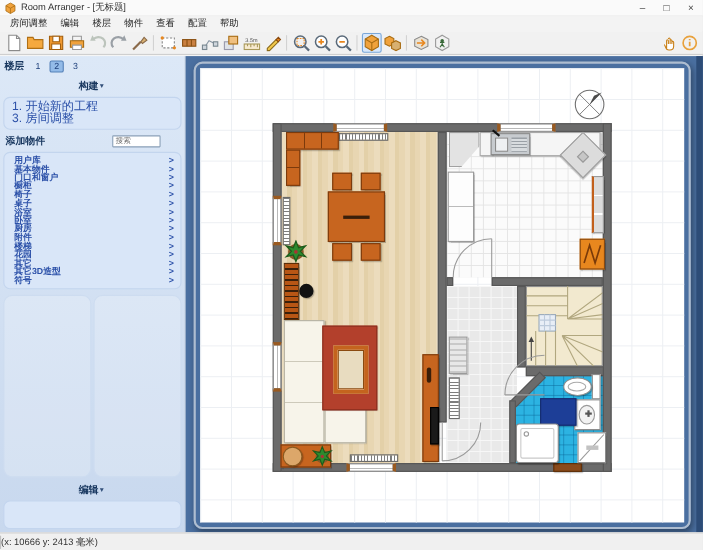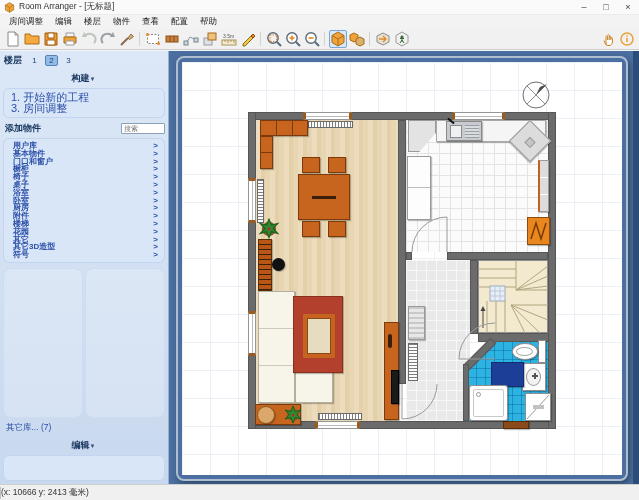--- a/index.html
+++ b/index.html
@@ -40,21 +40,21 @@
   .floors-row{display:flex;align-items:center;padding:3px 4px 2px 4px;gap:4px;}
   .floors-label{font-weight:bold;color:#17365e;font-size:9px;margin-right:2px;}
   .floor-btn{width:13px;height:11px;display:flex;align-items:center;justify-content:center;
              font-size:8px;color:#1d3f7a;border-radius:2px;}
   .floor-btn.sel{background:#93bbe8;border:1px solid #5581b8;}
   .sec-head{display:flex;align-items:center;justify-content:center;
             padding:3px 6px 2px 5px;font-weight:bold;color:#17365e;font-size:9px;}
   .sec-head .arr{font-size:6px;color:#33507a;}
   .panel{background:#d9e6f8;border:1px solid #c3d5ee;border-radius:6px;margin:1px 3px;padding:3px 7px;}
   .step-link{color:#2b50a8;font-size:11px;line-height:11px;white-space:nowrap;}
-  .addobj-row{display:flex;align-items:center;justify-content:space-between;padding:3px 3px 2px 5px;}
+  .addobj-row{display:flex;align-items:center;justify-content:space-between;padding:3px 22px 2px 5px;}
   .addobj-row .hd{font-weight:bold;color:#17365e;font-size:9px;}
   .search-box{width:44px;height:11px;font-size:7px;border:1px solid #8aa0b8;background:#fff;
               padding:0 2px;border-radius:1px;}
   .cat-panel{background:#d9e6f8;border:1px solid #c3d5ee;border-radius:6px;margin:1px 3px;
              padding:3px 6px 3px 9px;font-weight:bold;}
   .cat{display:flex;justify-content:space-between;align-items:center;color:#2b50a8;
        font-size:8px;line-height:7.8px;white-space:nowrap;}
   .cat .chev{font-size:8px;}
   .side-fill{flex:1;display:flex;gap:2px;margin:4px 3px 2px 3px;}
   .empty-panel{flex:1;background:rgba(255,255,255,.22);border:1px solid #cddcf0;border-radius:8px;}
@@ -364,21 +364,20 @@
           </div>
         <div class="cat">
             <span>符号</span>
             <span class="chev">&gt;</span>
           </div>
       </div>
       <div class="side-fill">
         <div class="empty-panel"></div>
         <div class="empty-panel"></div>
       </div>
-      <div class="other-libs">其它库...  (7)</div>
       <div class="sec-head">
         <span>编辑</span>
         <span class="arr">▼</span>
       </div>
       <div class="edit-panel"></div>
     </div>
 
     <div class="canvas">
       <div class="page-frame"></div>
       <div class="page">

